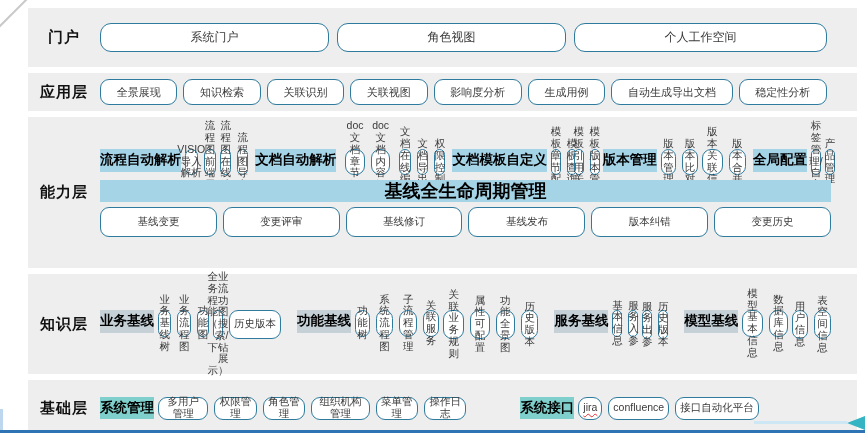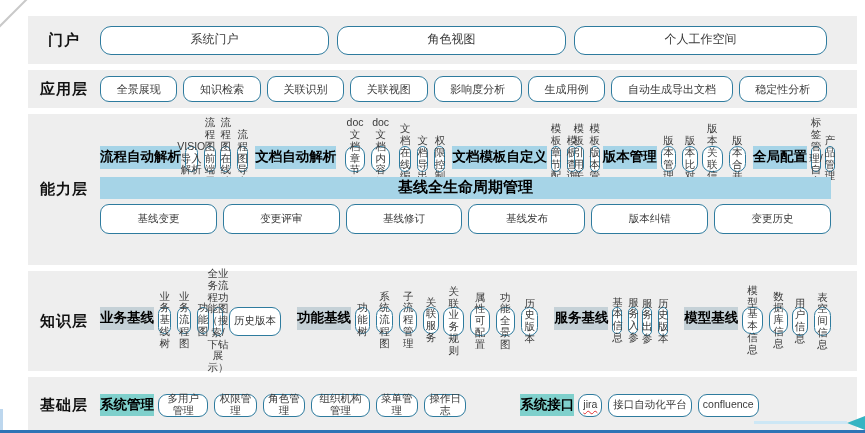--- a/index.html
+++ b/index.html
@@ -15,21 +15,21 @@
     --kn-header:#c5d1d7;
     --fd-header:#7fd0cc;
     --line:#2e74b5;
     --arrow:#35b4c3;
   }
   #diagram{position:absolute;top:8px;left:28px;right:8px;display:flex;flex-direction:column;gap:6px;}
   .band{background:var(--band-bg);display:flex;align-items:stretch;box-sizing:border-box;}
   .band-label{flex:0 0 72px;display:flex;align-items:center;justify-content:center;
     font-weight:bold;font-size:15px;color:#111;letter-spacing:1px;}
   .band-content{flex:1;display:flex;flex-direction:column;justify-content:center;min-width:0;gap:5px;}
-  .band-portal{height:48px;padding-right:30px;margin-top:8px;}
+  .band-portal{height:59px;padding-right:30px;}
   .band-application{height:38px;padding-right:30px;}
   .band-capability{height:151px;padding-right:26px;}
   .band-knowledge{height:100px;padding-right:26px;}
   .band-foundation{height:56px;padding-right:38px;}
 
   .btn-row{display:flex;gap:6px;min-width:0;}
   .box{flex:1 1 auto;min-width:0;background:#ffffff;border:1.5px solid var(--box-border);
     border-radius:9px;display:flex;align-items:center;justify-content:center;text-align:center;
     font-size:10.5px;color:#3a3a3a;padding:1px 4px;line-height:1.12;min-height:24px;box-sizing:border-box;}
   .band-portal .btn-row{gap:8px;}
@@ -46,21 +46,21 @@
   .band-capability .group-header{background:var(--cap-header);}
   .band-knowledge .group-header{background:var(--kn-header);}
   .band-foundation .group-header{background:var(--fd-header);height:22px;}
   .band-capability .group .btn-row{height:26px;}
   .band-knowledge .group .btn-row{height:27px;}
   .band-knowledge .group .btn-row:last-child{height:29px;}
   .band-foundation .group .btn-row{height:23px;}
   .group .box{min-height:0;}
 
   .baseline-header{height:22px;background:var(--cap-header);display:flex;align-items:center;
-    justify-content:center;font-weight:bold;font-size:15px;color:#000;flex:0 0 auto;}
+    justify-content:center;font-weight:bold;font-size:18px;color:#000;flex:0 0 auto;}
   .baseline-row{height:30px;}
   .baseline-row .box{flex:1 1 0;}
 
   .squiggle{text-decoration:underline wavy #e03030 1px;text-underline-offset:2px;}
 
   .corner-fold{position:absolute;top:12px;left:-9px;width:44px;height:0;
     border-top:2px solid #c9c9c9;transform:rotate(-45deg);}
   .bottom-line{position:absolute;left:0;right:0;bottom:0;height:3px;background:var(--line);}
   .left-accent{position:absolute;left:0;bottom:2px;width:3px;height:22px;background:#bdd7ee;}
   .arrow-tail{position:absolute;right:18px;bottom:9px;width:93px;height:3px;background:#cde7f5;}
@@ -172,21 +172,21 @@
       <div class="band-content">
         <div class="groups-row">
           <div class="group" style="flex: 180 1 0px;">
             <div class="group-header">业务基线</div>
             <div class="btn-row">
               <div class="box">业务基线树</div>
               <div class="box">业务流程图</div>
               <div class="box">功能图</div>
             </div>
             <div class="btn-row">
-              <div class="box" style="flex: 2.1 1 0px;">全业务流程功能图（搜索/下钻展示）</div>
+              <div class="box" style="flex: 2.1 1 0px; text-align: right;">全业务流程功能图（搜索/下钻展示）</div>
               <div class="box">历史版本</div>
             </div>
           </div>
           <div class="group" style="flex: 240 1 0px;">
             <div class="group-header">功能基线</div>
             <div class="btn-row">
               <div class="box">功能树</div>
               <div class="box">系统流程图</div>
               <div class="box">子流程管理</div>
               <div class="box">关联服务</div>
@@ -235,22 +235,22 @@
               <div class="box">角色管理</div>
               <div class="box">组织机构管理</div>
               <div class="box">菜单管理</div>
               <div class="box">操作日志</div>
             </div>
           </div>
           <div class="group" style="flex: 300 1 0px;">
             <div class="group-header">系统接口</div>
             <div class="btn-row">
               <div class="box squiggle">jira</div>
+              <div class="box">confluence</div>
               <div class="box">接口自动化平台</div>
-              <div class="box">confluence</div>
             </div>
           </div>
         </div>
       </div>
     </div>
   </div>
 <div class="left-accent"></div>
 <div class="bottom-line"></div>
 <div class="arrow-tail"></div>
 <div class="arrow-head"></div>

